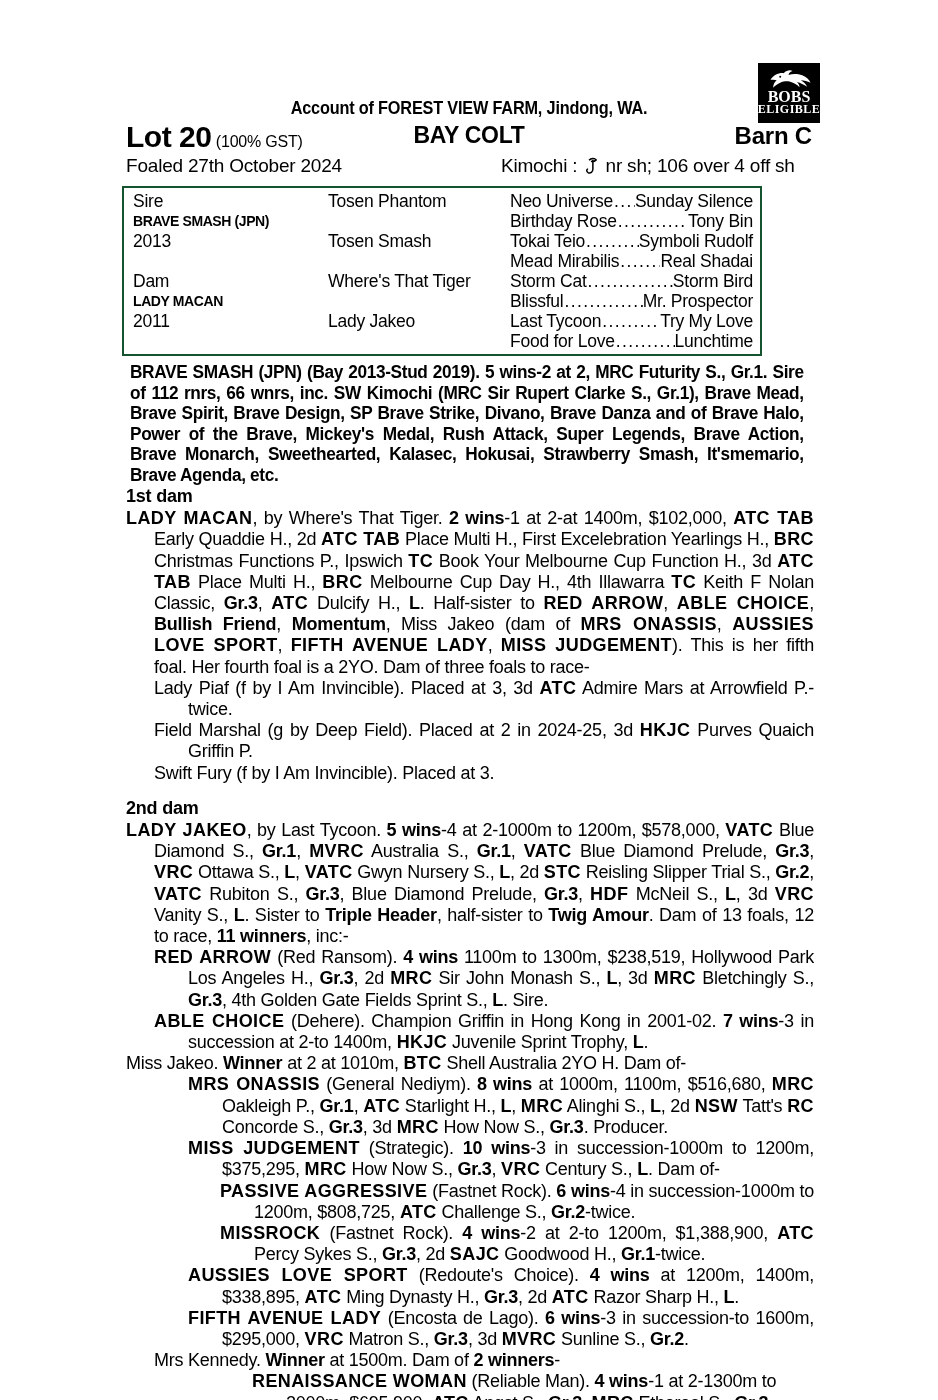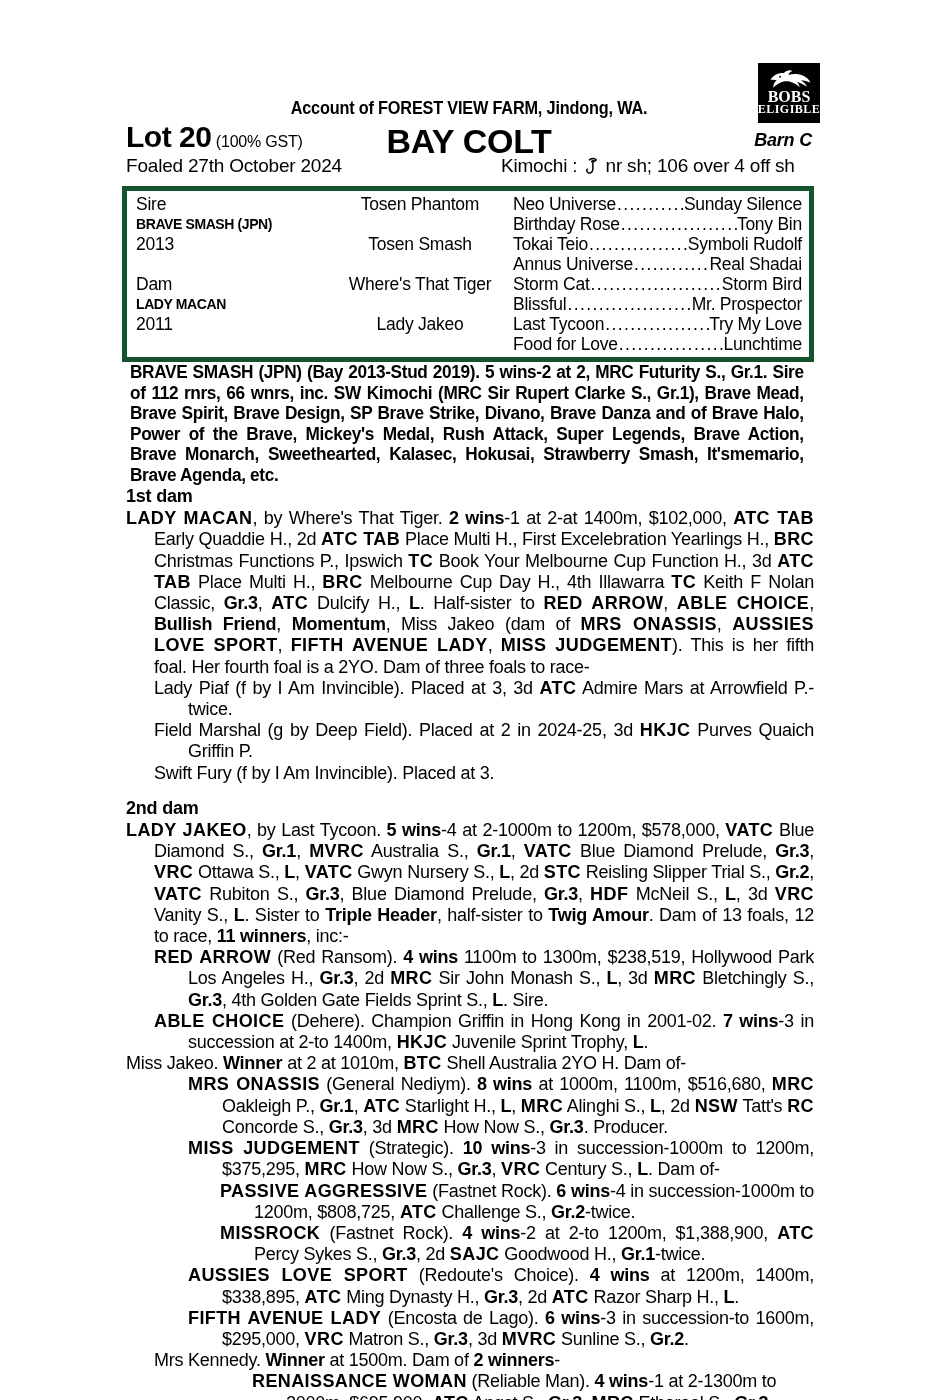--- a/index.html
+++ b/index.html
@@ -91,32 +91,31 @@
     font-size: 16px;
     font-weight: normal;
     letter-spacing: -0.2px;
   }
   .lot-center {
     position: absolute;
     left: 0;
     top: 2px;
     width: 686px;
     text-align: center;
-    font-size: 34px;
+    font-size: 23px;
     font-weight: bold;
     letter-spacing: -0.3px;
   }
   .lot-right {
     position: absolute;
     right: 0;
-    top: 10px;
-    font-size: 18px;
-    font-weight: bold;
-    letter-spacing: -0.2px;
-    font-style: italic;
+    top: 2px;
+    font-size: 24px;
+    font-weight: bold;
+    letter-spacing: -0.2px;
   }
 
   .foal-row {
     position: absolute;
     top: 155px;
     left: 126px;
     width: 686px;
     height: 24px;
     font-size: 19px;
     letter-spacing: -0.2px;
@@ -129,39 +128,39 @@
     height: 19px;
     vertical-align: -4px;
     margin: 0 2px 0 1px;
   }
 
   
   .ped-table {
     position: absolute;
     left: 122px;
     top: 186px;
-    width: 692px;
-    border: 5px solid #14532d;
+    width: 640px;
+    border: 2px solid #14532d;
     box-sizing: border-box;
   }
   .ped-grid {
     display: grid;
     grid-template-columns: 202px 180px 1fr;
     grid-auto-rows: 20px;
     padding: 3px 0 3px 0;
   }
   .pc {
     font-size: 17.5px;
     line-height: 20px;
     letter-spacing: -0.25px;
     white-space: nowrap;
     overflow: hidden;
   }
   .pc.c1 { padding-left: 9px; }
-  .pc.c2 { padding-left: 2px; text-align: center; }
+  .pc.c2 { padding-left: 2px; }
   .pc.c3 {
     padding-left: 4px;
     padding-right: 7px;
   }
   .pc.bold {
     font-weight: bold;
     font-size: 14px;
     letter-spacing: -0.4px;
   }
   .leader {
@@ -295,21 +294,21 @@
           <span class="leader">
             <span class="lname">Tokai Teio</span>
             <span class="ldots">..........................................................</span>
             <span class="lval">Symboli Rudolf</span>
           </span>
         </div>
         <div class="pc c1"></div>
         <div class="pc c2"></div>
         <div class="pc c3">
           <span class="leader">
-            <span class="lname">Annus Universe</span>
+            <span class="lname">Mead Mirabilis</span>
             <span class="ldots">..........................................................</span>
             <span class="lval">Real Shadai</span>
           </span>
         </div>
         <div class="pc c1">Dam</div>
         <div class="pc c2">Where's That Tiger</div>
         <div class="pc c3">
           <span class="leader">
             <span class="lname">Storm Cat</span>
             <span class="ldots">..........................................................</span>

